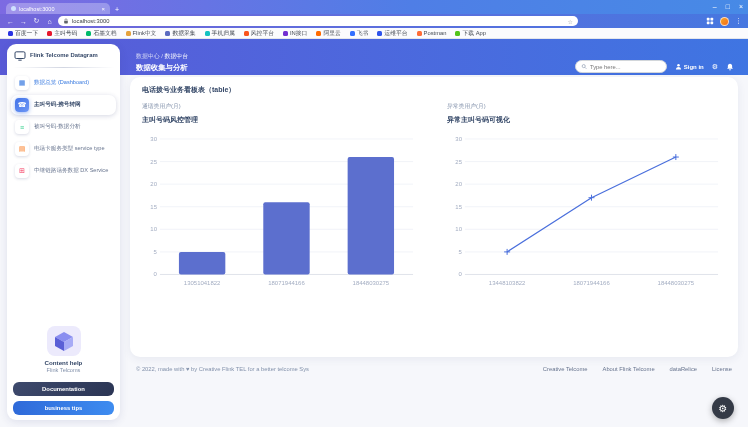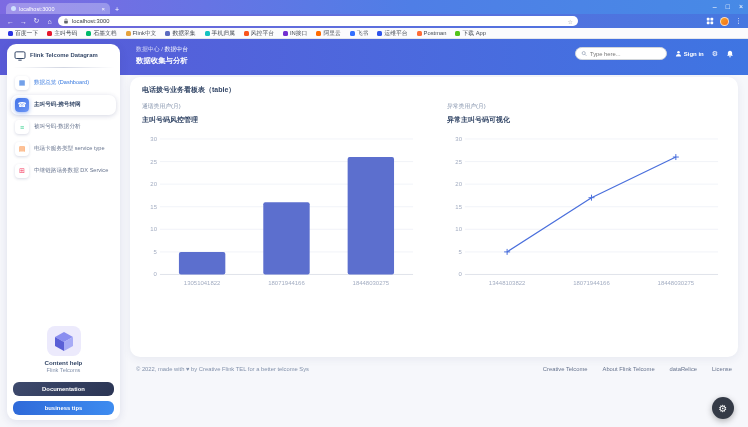--- a/index.html
+++ b/index.html
@@ -60,21 +60,21 @@
     display:flex; align-items:center; justify-content:center; }
   .help-title { font-size:6.2px; font-weight:bold; color:#344767; }
   .help-sub { font-size:5.6px; color:#8392ab; margin:1px 0 5px; }
   .side-btn { display:block; margin:0 6px 5px; padding:4px 0; border-radius:6px; text-align:center;
     font-size:5.9px; font-weight:bold; color:#fff; cursor:pointer; }
   .btn-doc { background:linear-gradient(135deg,#3e4a6d,#2b3554); }
   .btn-tips { background:linear-gradient(90deg,#2f6ad9,#3e8cf0); }
 
   
   .main { position:relative; z-index:2; margin-left:128px; padding:4px 10px 0 2px; height:100%; }
-  .navbar { display:flex; justify-content:space-between; align-items:flex-start; padding:2px 4px 0 6px; height:30px; }
+  .navbar { display:flex; justify-content:space-between; align-items:flex-end; padding:2px 4px 0 6px; height:30px; }
   .crumbs { font-size:5.9px; color:rgba(255,255,255,.75); }
   .crumb-current { color:#fff; }
   .page-title { font-size:7.4px; font-weight:bold; color:#fff; margin-top:2px; }
   .nav-right { display:flex; align-items:center; gap:8px; margin-top:2px; }
   .search-box { width:92px; height:13px; background:#fff; border:1px solid #d2d6da; border-radius:7px;
     display:flex; align-items:center; gap:3px; padding:0 5px; }
   .search-box input { border:0; outline:0; width:100%; font-size:5.8px; color:#67748e; background:transparent;
     font-family:inherit; }
   .signin { display:flex; align-items:center; gap:2px; font-size:6px; color:#fff; font-weight:bold; cursor:pointer; }
   .top-ic { color:#fff; font-size:7px; cursor:pointer; line-height:1; }

